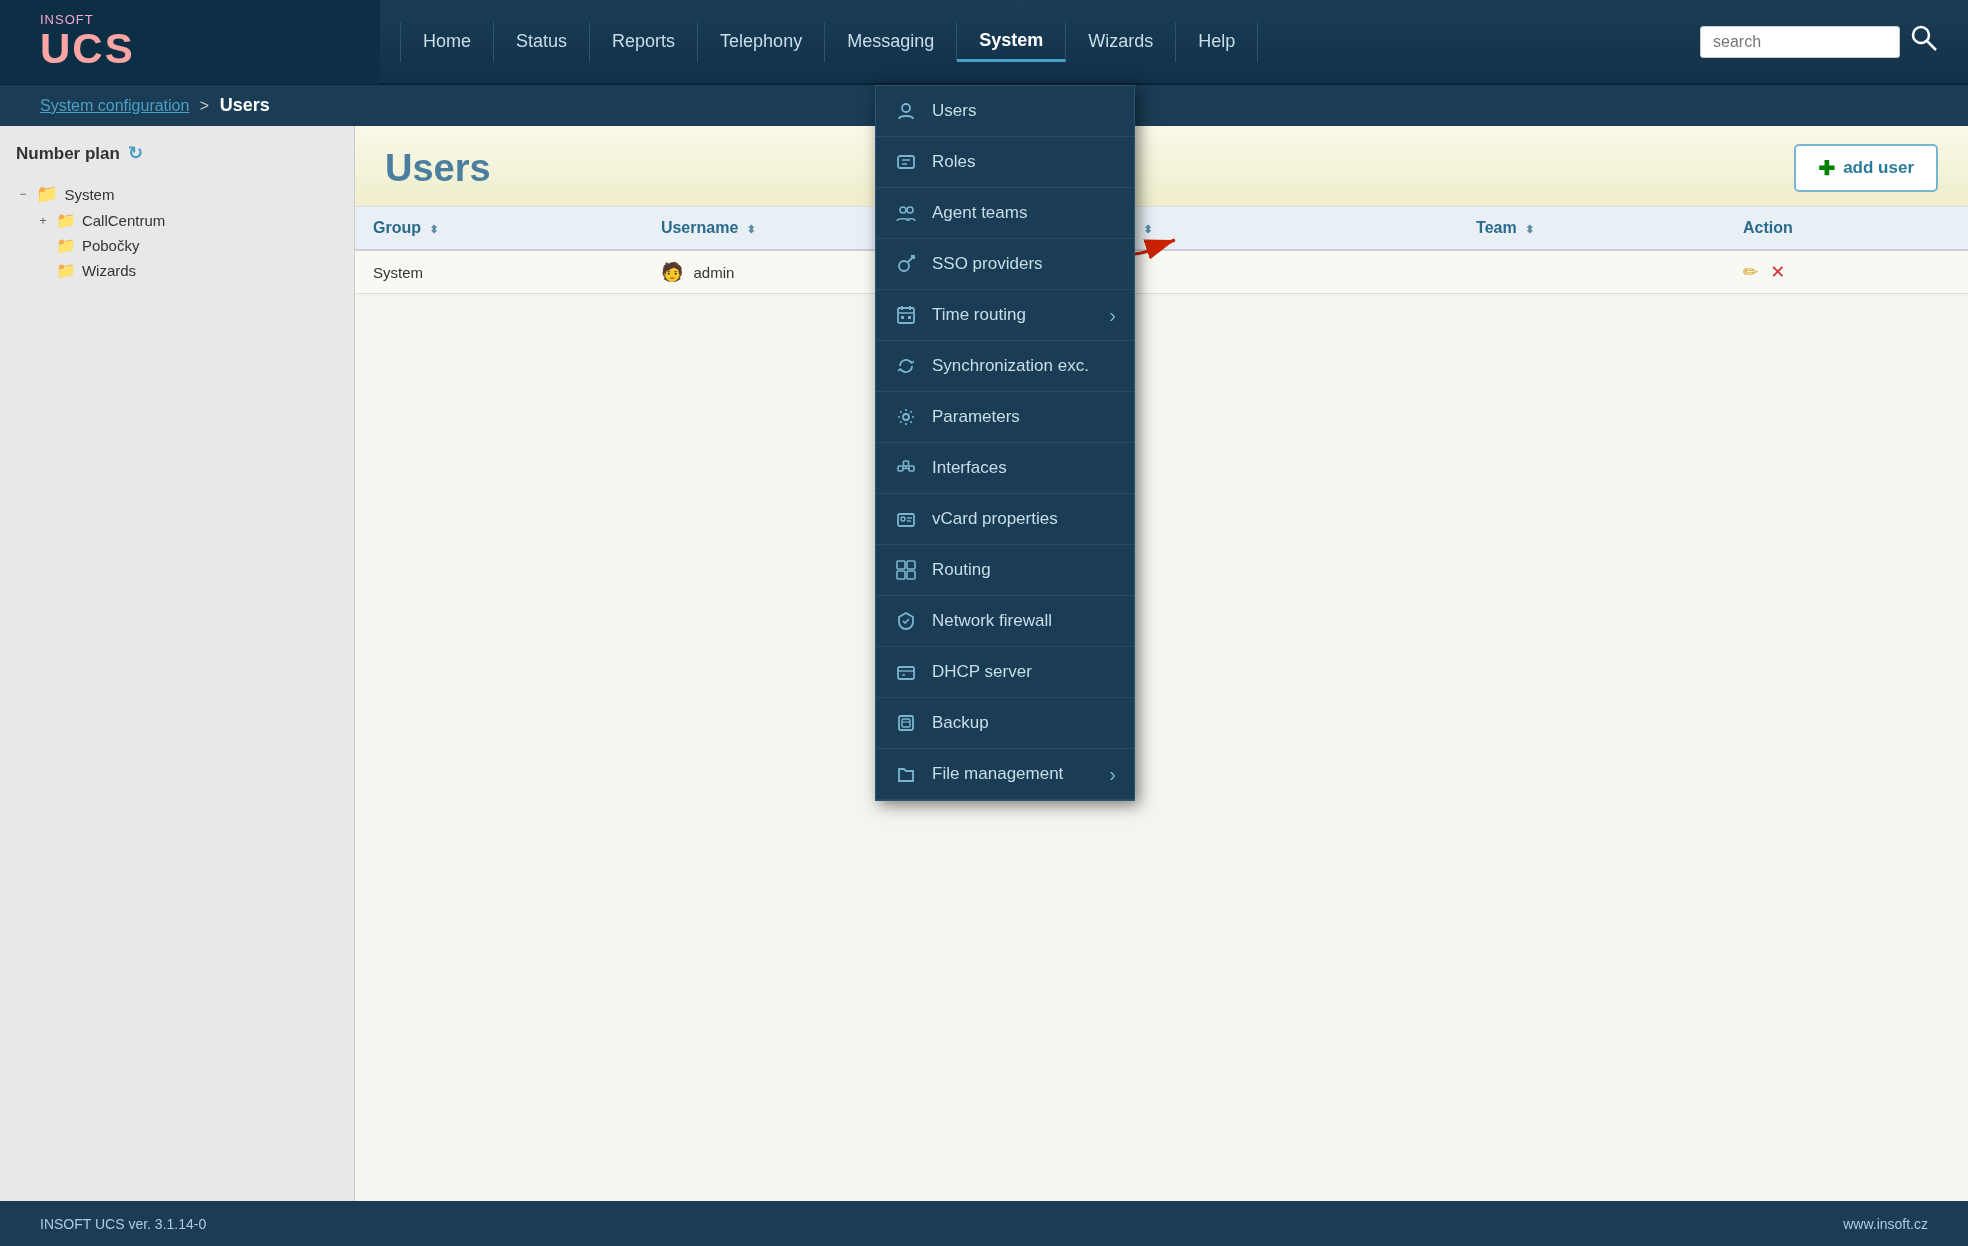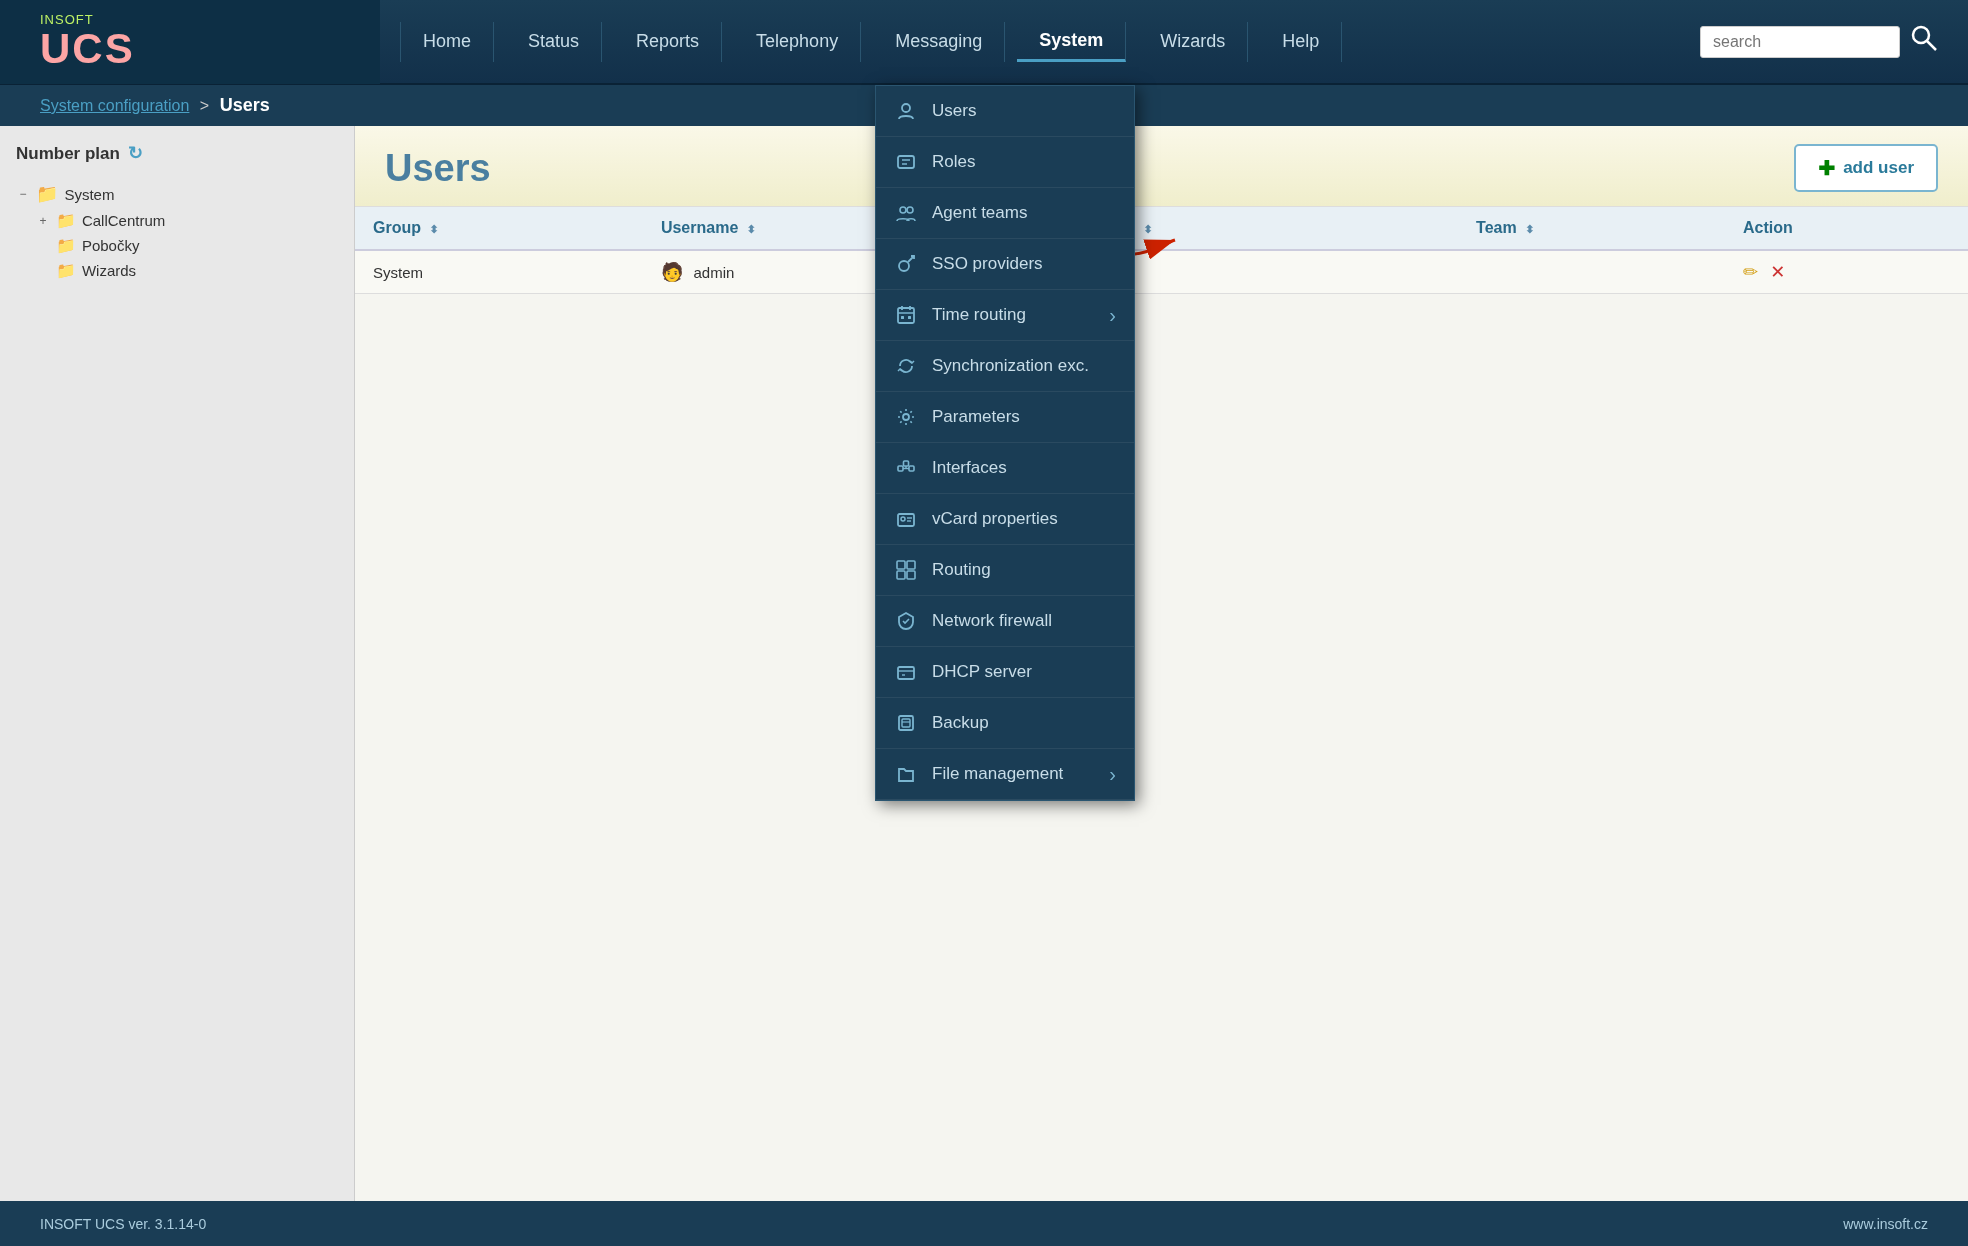--- a/index.html
+++ b/index.html
@@ -32,35 +32,35 @@
     }
     .logo-text {
       color: white;
       font-size: 13px;
       line-height: 1.1;
     }
     .logo-text .insoft {
       font-size: 13px;
       font-weight: normal;
       letter-spacing: 1px;
-      color: #bef264;
+      color: #f9a8d4;
     }
     .logo-text .ucs {
       font-size: 42px;
       font-weight: bold;
       color: #fca5a5;
       letter-spacing: 2px;
       line-height: 1;
     }
     .nav-links {
       display: flex;
       align-items: flex-start;
       flex: 1;
       padding-left: 20px;
-      gap: 12px;
+      gap: 0;
     }
     .nav-link {
       color: #c8dde8;
       font-size: 18px;
       padding: 0 22px;
       text-decoration: none;
       border-right: 1px solid #2a5570;
       height: 40px;
       display: flex;
       align-items: center;

